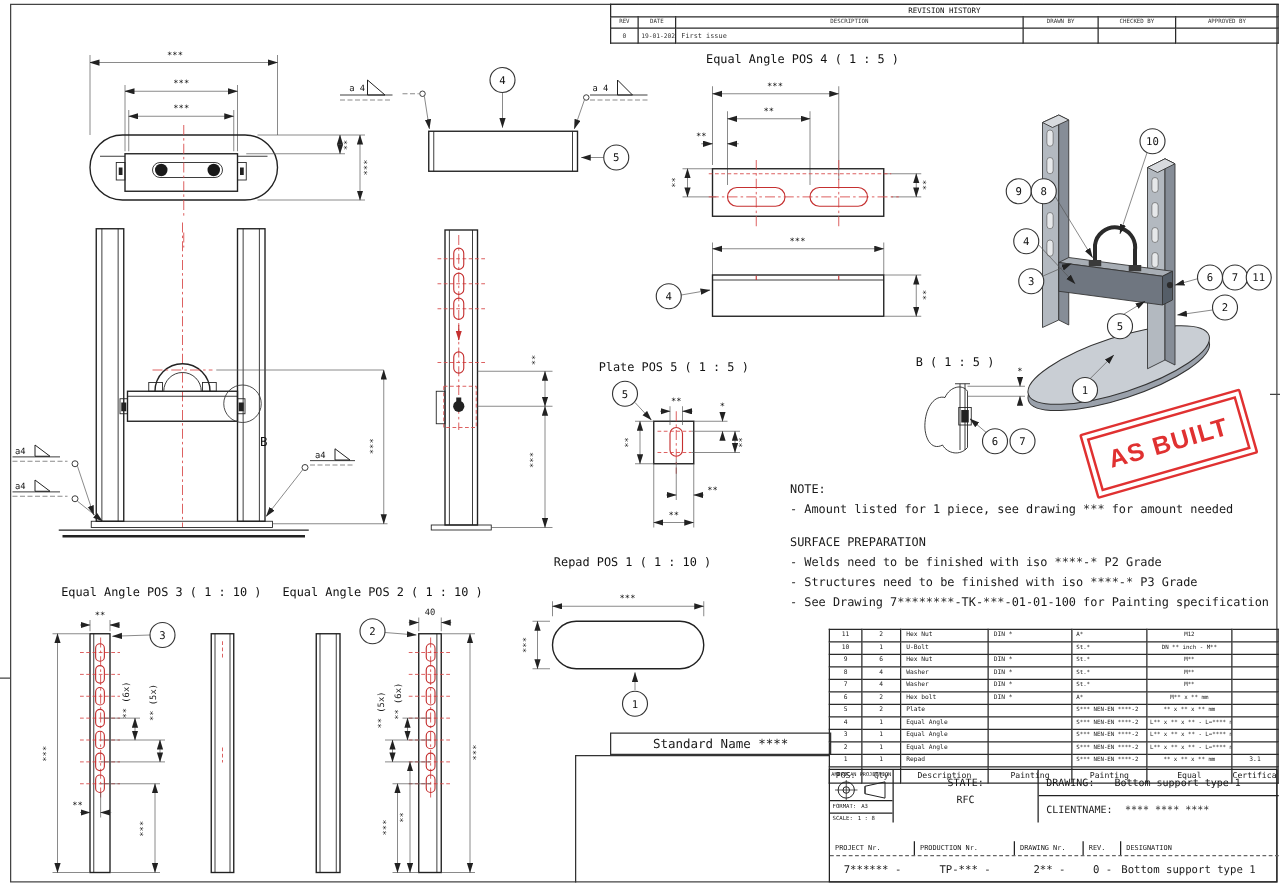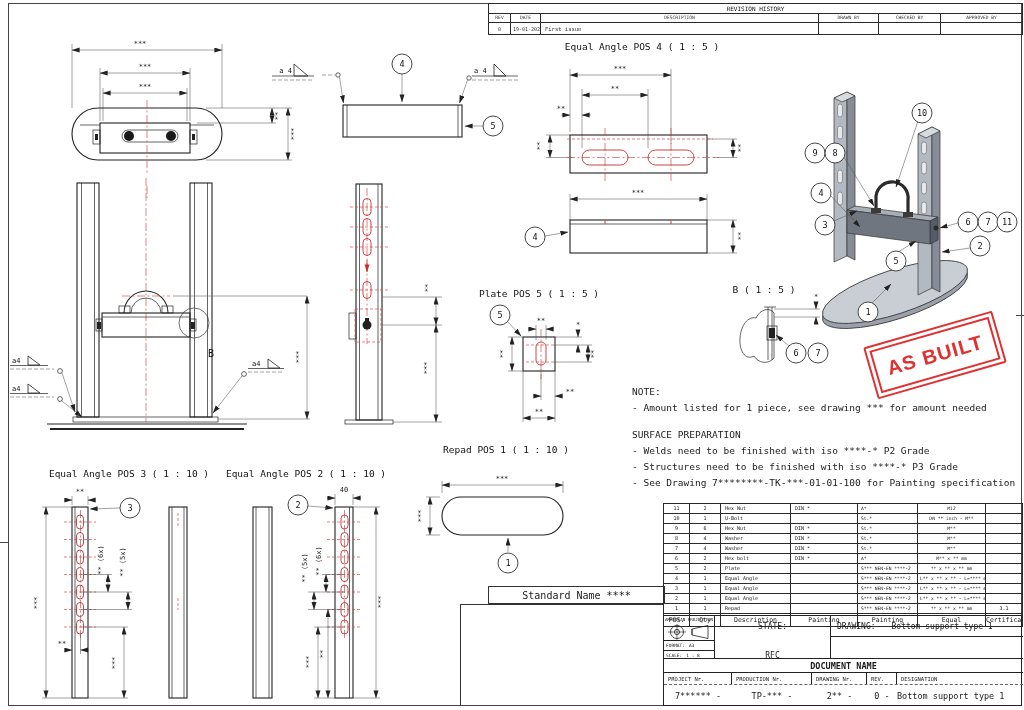--- a/index.html
+++ b/index.html
@@ -45,21 +45,21 @@
             display:flex;align-items:center;justify-content:center;font-size:10px;}
   .stampbox{left:460px;top:604px;width:204px;height:102px;border-left:1px solid #333;border-top:1px solid #333;box-sizing:border-box}
   
   .tb{left:663px;top:615px;width:359px;height:91px;border:1px solid #222;box-sizing:border-box;font-size:8px;}
   .tb .cell{position:absolute;box-sizing:border-box;}
   .projcell{left:0;top:0;width:51px;height:42px;border-right:1px solid #222;}
   .projlabel{font-size:4.2px;text-align:center;height:7px;line-height:7px;}
   .projsym{height:17px;display:flex;align-items:center;justify-content:center;gap:2px}
   .projrow{height:9px;border-top:1px solid #222;font-size:4.5px;display:flex;align-items:center;padding:0 2px;gap:4px}
   .statecell{left:51px;top:0;width:116px;height:42px;border-right:1px solid #222;
-             display:flex;flex-direction:column;align-items:center;padding-top:6px;gap:20px;box-sizing:border-box}
+             display:flex;flex-direction:column;align-items:center;padding-top:6px;gap:4px;box-sizing:border-box}
   .subjcell{left:167px;top:0;width:192px;height:21px;border-bottom:1px solid #222;display:flex;align-items:center;padding-left:6px}
   .clientcell{left:167px;top:21px;width:192px;height:21px;display:flex;align-items:center;padding-left:6px}
   .subjval{margin-left:16px}
   .clientval{margin-left:10px}
   .docname{left:0;top:42px;width:359px;height:15px;border-top:1px solid #222;border-bottom:1px solid #222;
            display:flex;align-items:center;justify-content:center;font-weight:bold;font-size:8.5px}
   .fhead{left:0;top:57px;width:359px;height:12px;border-bottom:1px dashed #666;display:flex;}
   .fhead div{font-size:5.5px;line-height:12px;padding-left:4px;border-right:1px solid #222;box-sizing:border-box}
   .fvals{left:0;top:69px;width:359px;height:22px;display:flex;}
   .fvals div{font-size:8.5px;line-height:22px;text-align:center;box-sizing:border-box;white-space:nowrap}
@@ -773,21 +773,24 @@
       </div>
     </div>
     <div class="cell statecell">
       <span>STATE:</span>
       <span>RFC</span>
     </div>
     <div class="cell subjcell">
       <span>DRAWING:</span>
       <span class="subjval">Bottom support type 1</span>
     </div>
-    <div class="cell docname">DOCUMENT NAME</div>
+    <div class="cell clientcell">
+      <span>CLIENTNAME:</span>
+      <span class="clientval">**** **** ****</span>
+    </div>
     <div class="cell fhead">
       <div style="width:68px">PROJECT Nr.</div>
       <div style="width:80px">PRODUCTION Nr.</div>
       <div style="width:55px">DRAWING Nr.</div>
       <div style="width:30px">REV.</div>
       <div style="width:126px;border-right:none">DESIGNATION</div>
     </div>
     <div class="cell fvals">
       <div style="width:68px">7****** -</div>
       <div style="width:80px">TP-*** -</div>

